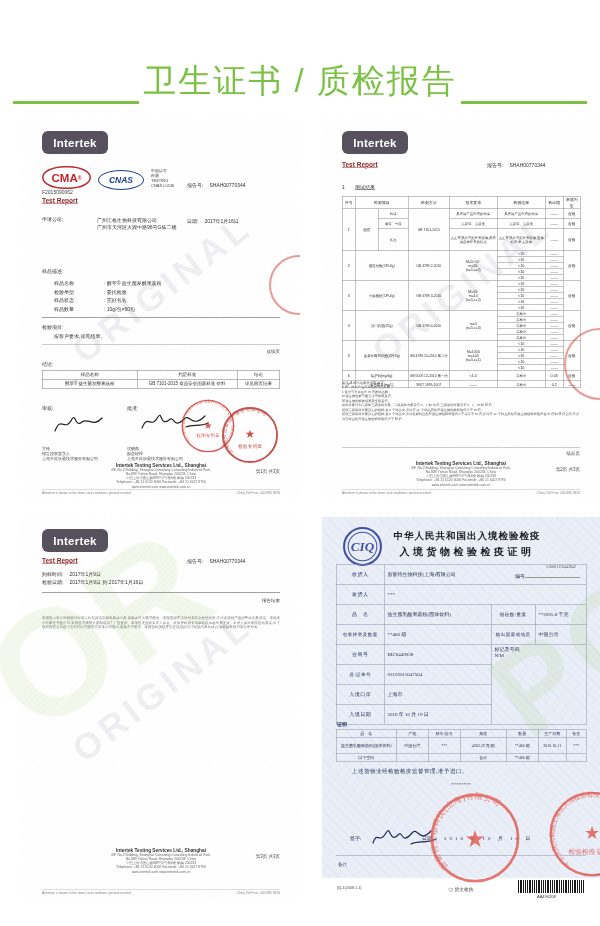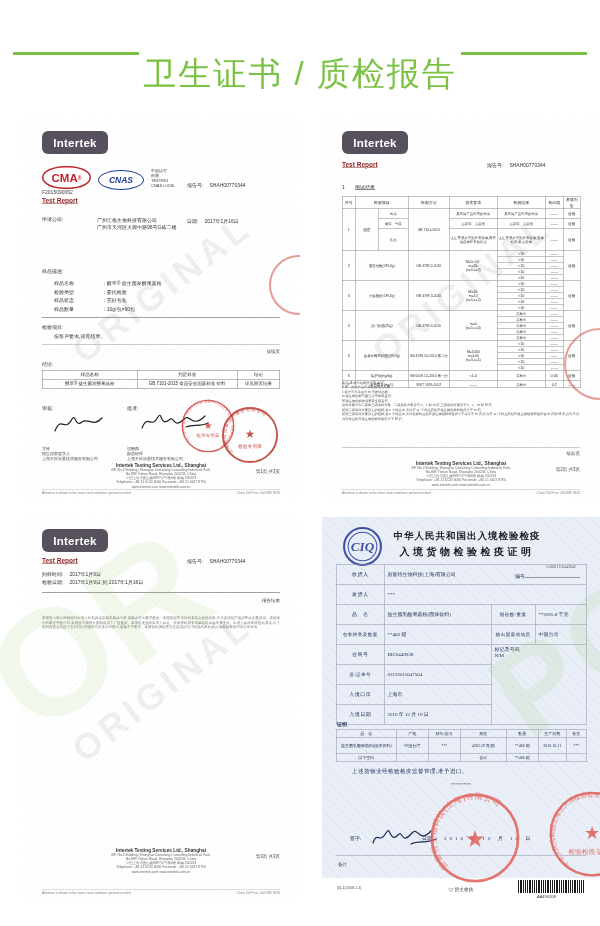--- a/index.html
+++ b/index.html
@@ -1,20 +1,20 @@
 <!DOCTYPE html>
 <html><head>
 <meta charset="utf-8">
 <style>
   html,body{margin:0;padding:0;}
   body{width:600px;height:926px;position:relative;background:#fff;overflow:hidden;
        font-family:"Liberation Sans",sans-serif;}
   
-  .page-header{position:absolute;left:0;top:52px;width:600px;height:60px;
-    display:flex;align-items:flex-start;justify-content:center;gap:4px;}
+  .page-header{position:absolute;left:0;top:44px;width:600px;height:60px;
+    display:flex;align-items:flex-end;justify-content:center;gap:4px;}
   .hline{width:126px;height:3px;background:#7bc143;}
   .page-title{font-size:33px;color:#7bc143;letter-spacing:2px;white-space:nowrap;}
   
   .doc{position:absolute;overflow:hidden;background:#fff;}
   #doc1{left:22px;top:118px;width:278px;height:380px;}
   #doc2{left:322px;top:118px;width:278px;height:380px;}
   #doc3{left:22px;top:517px;width:278px;height:384px;}
   #doc4{left:322px;top:517px;width:278px;height:409px;}
   .inner{position:relative;width:556px;height:760px;transform:scale(.5);transform-origin:0 0;
     color:#333;background:

